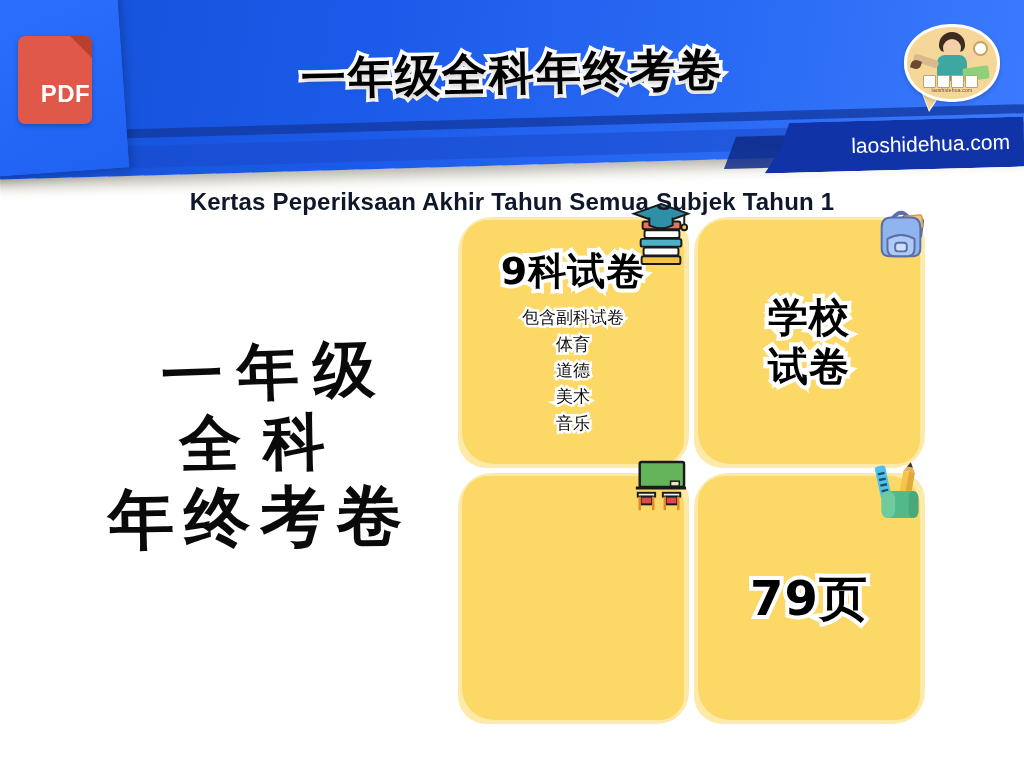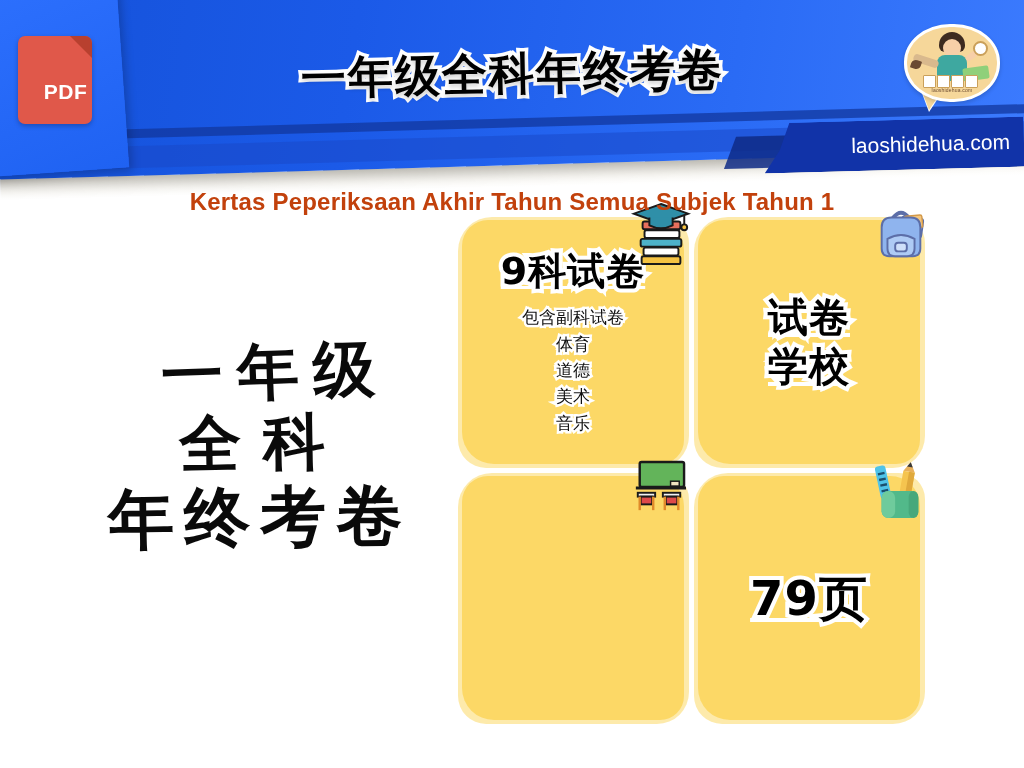--- a/index.html
+++ b/index.html
@@ -45,21 +45,21 @@
     box-shadow:0 2px 5px rgba(0,0,0,.25);
     z-index:9;
   }
   .pdf-icon .fold{
     position:absolute;right:0;top:0;width:0;height:0;
     border-left:22px solid transparent;border-top:22px solid #b8402f;
     border-top-right-radius:7px;
   }
   .pdf-icon .pdf-label{
     position:absolute;left:0;right:0;top:44px;text-align:center;
-    color:#ffffff;font-size:21px;font-weight:bold;letter-spacing:.5px;
+    color:#ffffff;font-size:24px;font-weight:bold;letter-spacing:.5px;
     font-family:"Liberation Sans",sans-serif;
     padding-left:21px;
   }
 
   
   .main-title{
     position:absolute;left:0;top:44px;width:1024px;text-align:center;
     z-index:8;pointer-events:none;
   }
   .main-title span{
@@ -124,21 +124,21 @@
   
   .header-shadow{
     position:absolute;left:0;top:148px;width:1024px;height:52px;z-index:4;
     background:linear-gradient(180deg,rgba(205,190,150,.95) 0%,rgba(235,228,206,.55) 45%,rgba(255,255,255,0) 100%);
     transform:rotate(-1.4deg);transform-origin:left top;
   }
 
   
   .subtitle{
     position:absolute;left:0;top:188px;width:1024px;text-align:center;z-index:10;
-    font-size:24px;font-weight:bold;color:#c2410c;
+    font-size:24px;font-weight:bold;color:#0f172a;
     font-family:"Liberation Sans",sans-serif;letter-spacing:.2px;
   }
 
   
   .calli{
     position:absolute;left:60px;top:340px;width:400px;z-index:6;
     text-align:center;color:#0a0a0a;
     font-family:"DejaVu Serif","Liberation Serif",serif;
   }
   .calli .line{display:block;font-weight:bold;line-height:1.02;}
@@ -166,21 +166,21 @@
   }
   .card-inner{
     position:absolute;left:0;right:0;top:0;bottom:0;
     display:flex;flex-direction:column;align-items:center;justify-content:center;
     padding:12px;box-sizing:border-box;text-align:center;
   }
   .card-title{
     font-size:38px;font-weight:bold;color:#000;
     font-family:"DejaVu Sans","Liberation Sans",sans-serif;
     line-height:1.22;letter-spacing:1px;
-    -webkit-text-stroke:8px #ffffff;paint-order:stroke fill;text-decoration:underline;
+    -webkit-text-stroke:8px #ffffff;paint-order:stroke fill;
   }
   .card-title.big{font-size:40px;}
   .card-title.num{font-size:48px;}
   .card-sub{
     margin-top:10px;
     font-size:17px;font-weight:normal;color:#111;line-height:1.55;
     font-family:"DejaVu Sans","Liberation Sans",sans-serif;
     -webkit-text-stroke:5px #ffffff;paint-order:stroke fill;
   }
   .card-sub div{display:block;}
@@ -278,22 +278,22 @@
     <div class="card">
       <svg class="card-icon ic-bag" viewBox="0 0 60 60">
         <path d="M22 14 q8 -10 16 0" fill="none" stroke="#5c6ea8" stroke-width="4" stroke-linecap="round"></path>
         <rect x="30" y="14" width="22" height="20" rx="3" fill="#fbf6ee" stroke="#5c6ea8" stroke-width="2" transform="rotate(8 41 24)"></rect>
         <rect x="34" y="12" width="18" height="13" rx="2" fill="#f5c77e" stroke="#d49a4a" stroke-width="1.5" transform="rotate(-6 43 18)"></rect>
         <path d="M10 24 q0 -10 10 -10 h20 q10 0 10 10 v22 q0 8 -8 8 h-24 q-8 0 -8 -8 z" fill="#8fb4ee" stroke="#5c6ea8" stroke-width="2"></path>
         <path d="M16 36 q14 -8 28 0 v10 q0 8 -8 8 h-12 q-8 0 -8 -8 z" fill="#aecbf5" stroke="#5c6ea8" stroke-width="2"></path>
         <rect x="24" y="40" width="12" height="9" rx="3" fill="#cfe0fa" stroke="#5c6ea8" stroke-width="2"></rect>
       </svg>
       <div class="card-inner">
+        <div class="card-title big">学校</div>
         <div class="card-title big">试卷</div>
-        <div class="card-title big">学校</div>
       </div>
     </div>
 
     <div class="card">
       <svg class="card-icon ic-class" viewBox="0 0 64 56">
         <rect x="12" y="2" width="46" height="26" rx="2" fill="#63b45a" stroke="#1a1a1a" stroke-width="2.5"></rect>
         <rect x="44" y="22" width="9" height="5" fill="#f0e3c0" stroke="#1a1a1a" stroke-width="1.5"></rect>
         <line x1="8" y1="29" x2="60" y2="29" stroke="#1a1a1a" stroke-width="3"></line>
         <rect x="10" y="34" width="18" height="4" fill="#f2f2f2" stroke="#1a1a1a" stroke-width="2"></rect>
         <rect x="13" y="38" width="12" height="8" fill="#de4a4a" stroke="#1a1a1a" stroke-width="2"></rect>

